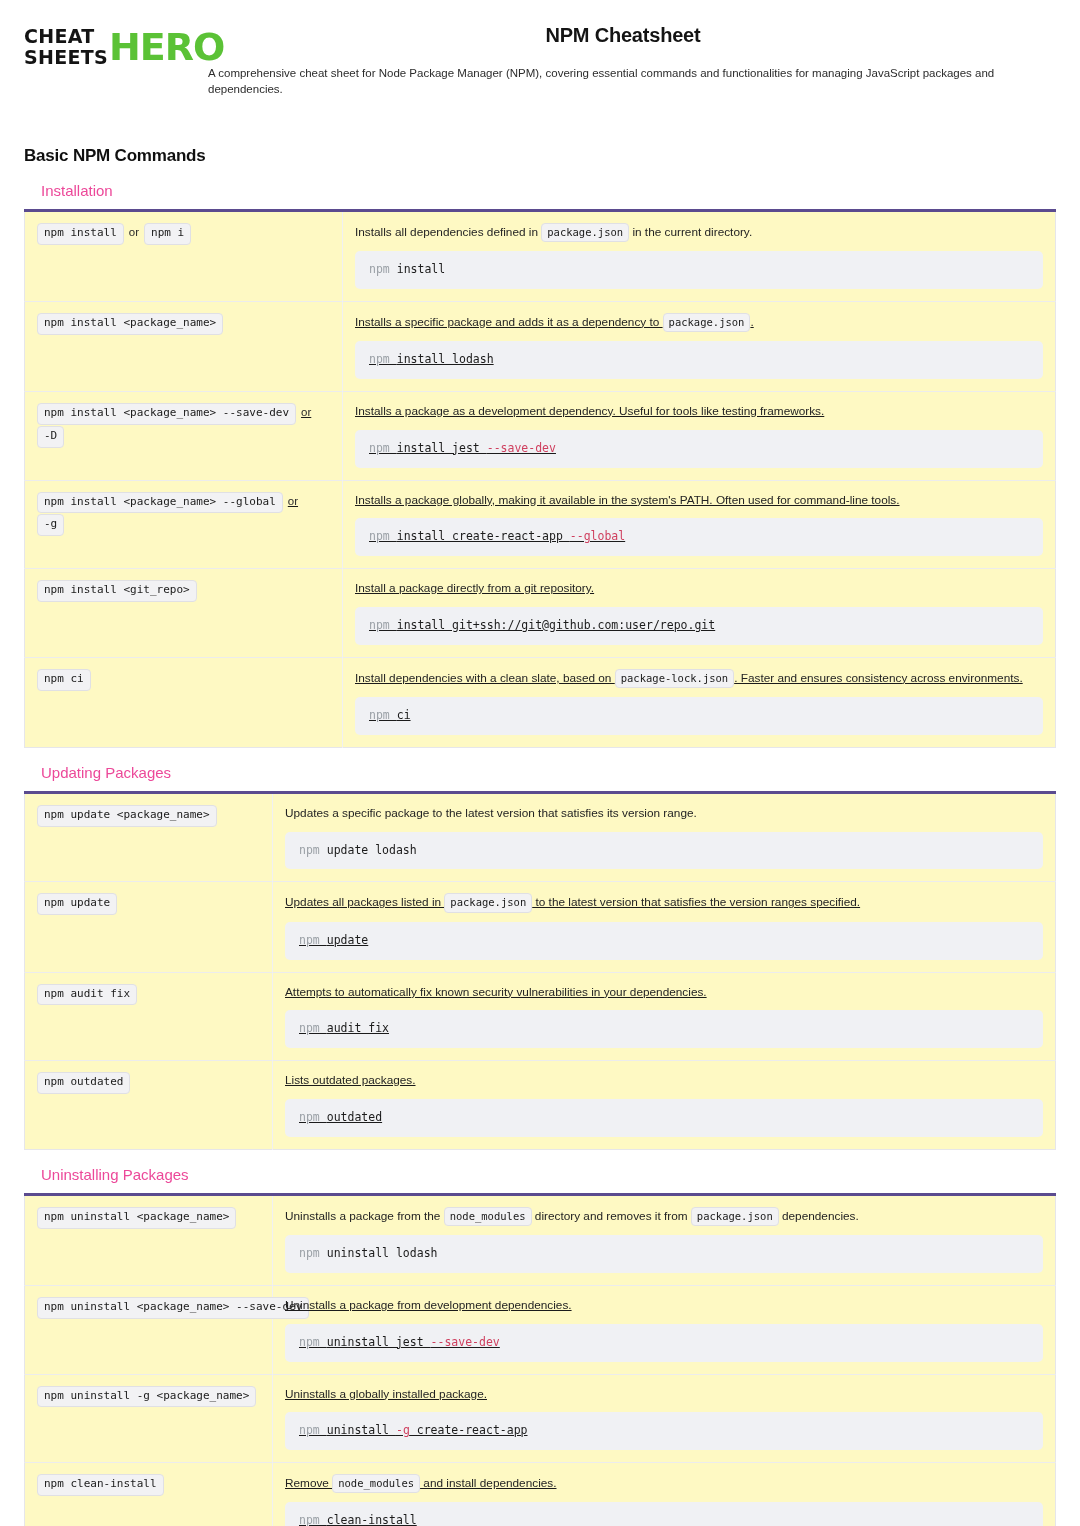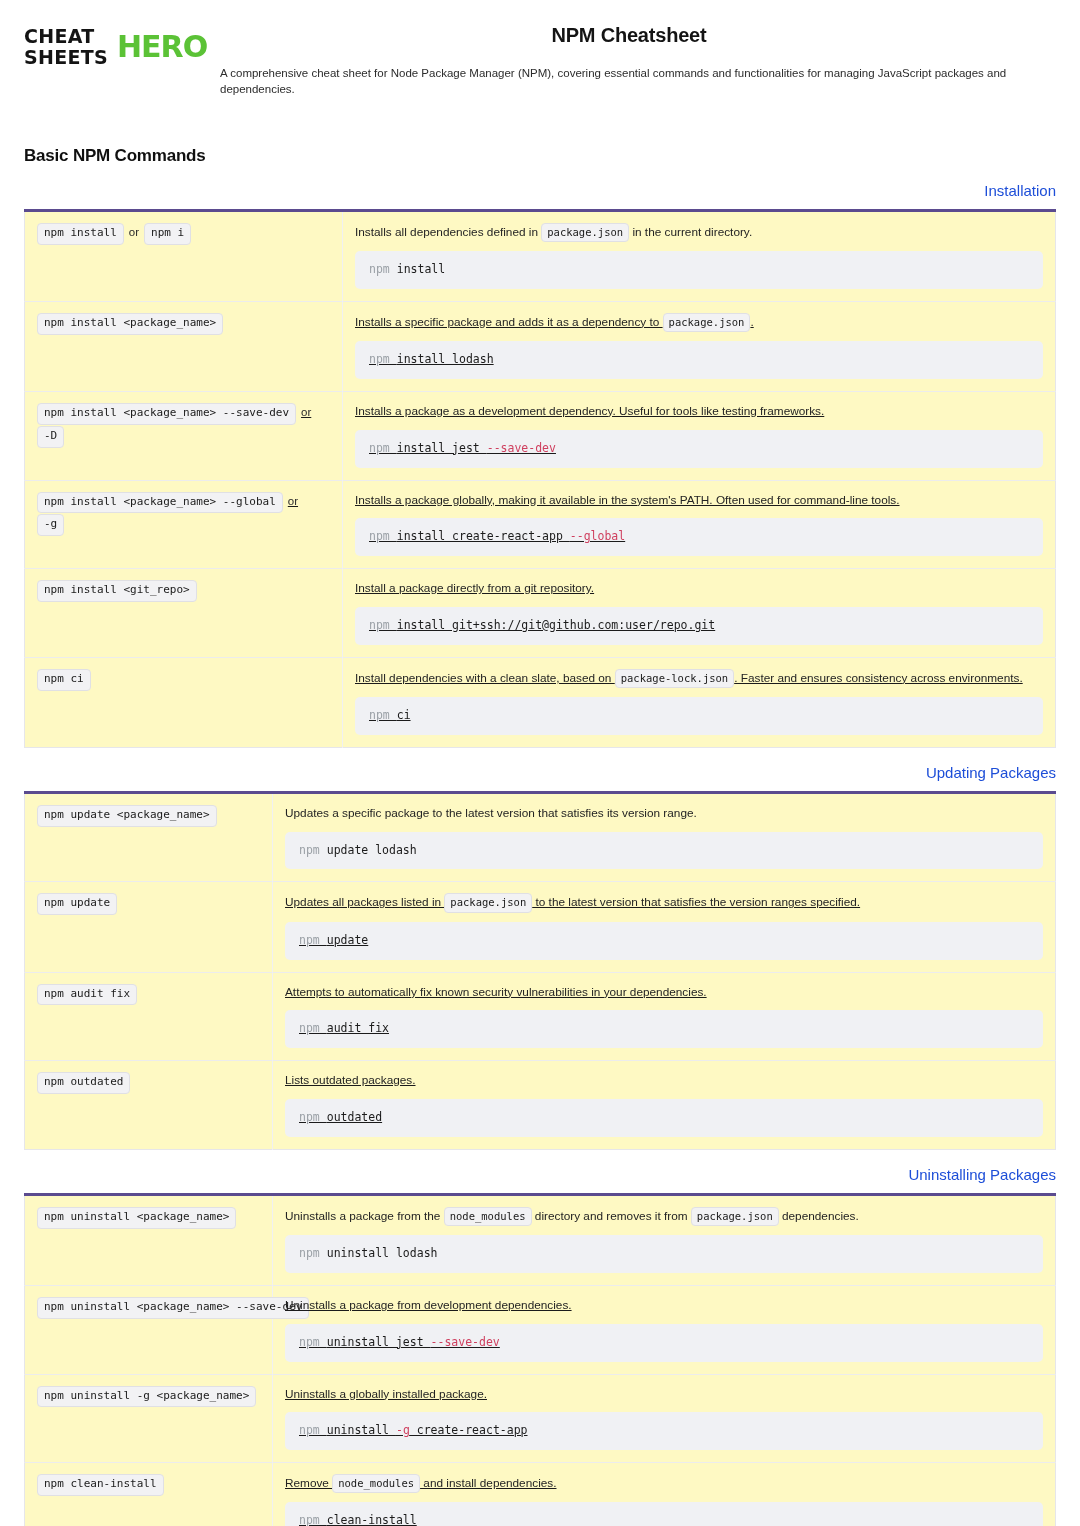--- a/index.html
+++ b/index.html
@@ -13,58 +13,57 @@
     -webkit-font-smoothing: antialiased;
   }
   .page {
     width: 1080px;
     min-height: 1526px;
     padding: 22px 24px 0 24px;
     position: relative;
   }
 
   
-  .header { display: flex; align-items: flex-start; gap: 28px; }
+  .header { display: flex; align-items: flex-start; gap: 16px; }
   .logo {
     width: 150px; flex: 0 0 150px;
     padding-top: 4px;
     font-family: "DejaVu Sans", sans-serif;
     font-weight: 700;
     letter-spacing: -0.5px;
     line-height: 0.98;
   }
   .logo-row { display:flex; align-items:center; }
   .logo-left { display:flex; flex-direction:column; }
   .logo-word {
     font-size: 19px; color:#141414; letter-spacing:0.3px;
     font-weight:700; line-height:1.12;
   }
   .logo-hero {
-    font-size: 30px; color:#5bc236; font-weight:800;
-    line-height:0.92; letter-spacing:-1px; margin-left:9px;
+    font-size: 38px; color:#5bc236; font-weight:800;
+    line-height:0.92; letter-spacing:-1px; margin-left:1px;
   }
   .head-text { flex:1 1 auto; padding-top:2px; }
   .head-title {
     font-size: 20px; font-weight: 700; color:#141414;
     margin: 0 0 6px 0; letter-spacing:-0.2px;text-align:center;
   }
   .head-desc {
     font-size: 11.5px; color:#2c2c2c; line-height:1.42;
     margin:18px; max-width:880px;
   }
 
   
   h2.sec {
     font-size: 17px; font-weight:700; color:#101010;
     margin: 30px 0 0 0; letter-spacing:-0.2px;
   }
   h3.sub {
-    font-size: 15px; font-weight:400; color:#1d4ed8;
-    margin: 16px 0 10px 5px;
-    text-align: right;
+    font-size: 15px; font-weight:400; color:#ec4899;
+    margin: 16px 0 10px 17px;
   }
 
   
   .tbl {
     width:100%;
     border-top: 3.5px solid #5b4b8f;
     border-left: 1px solid #e6e6ea;
     border-right: 1px solid #e6e6ea;
     border-bottom: 1px solid #e6e6ea;
     border-collapse: collapse;

